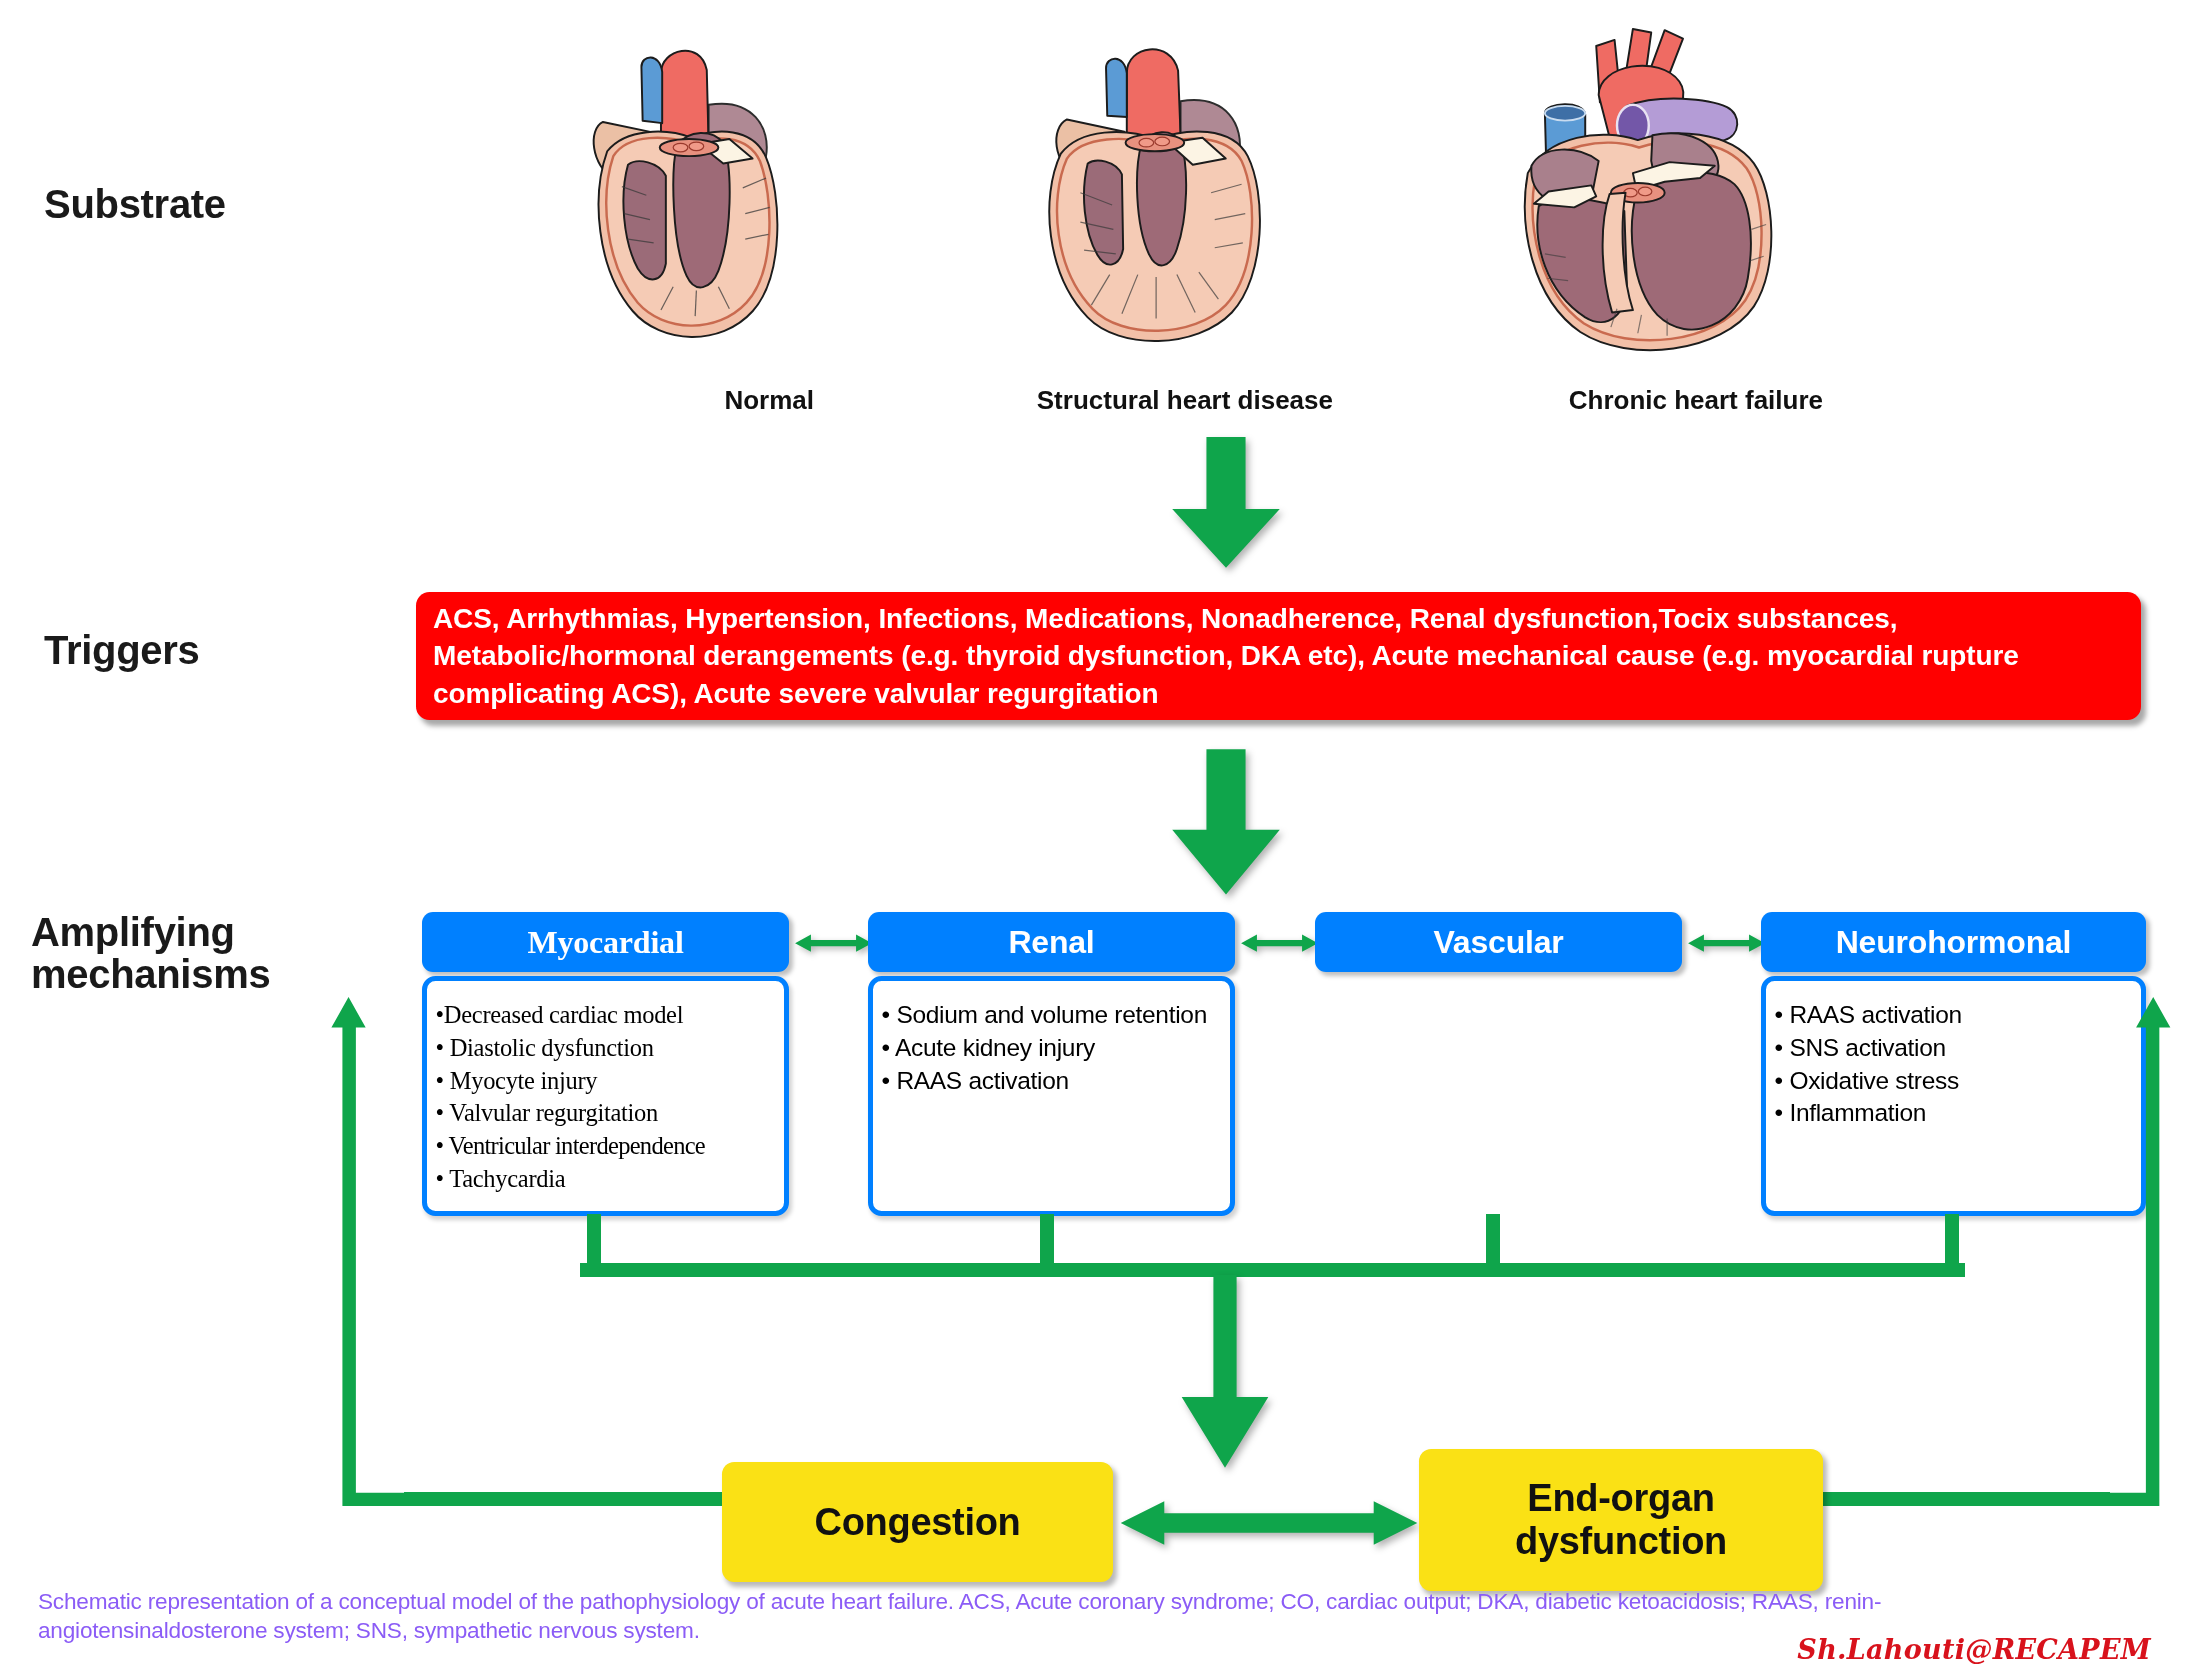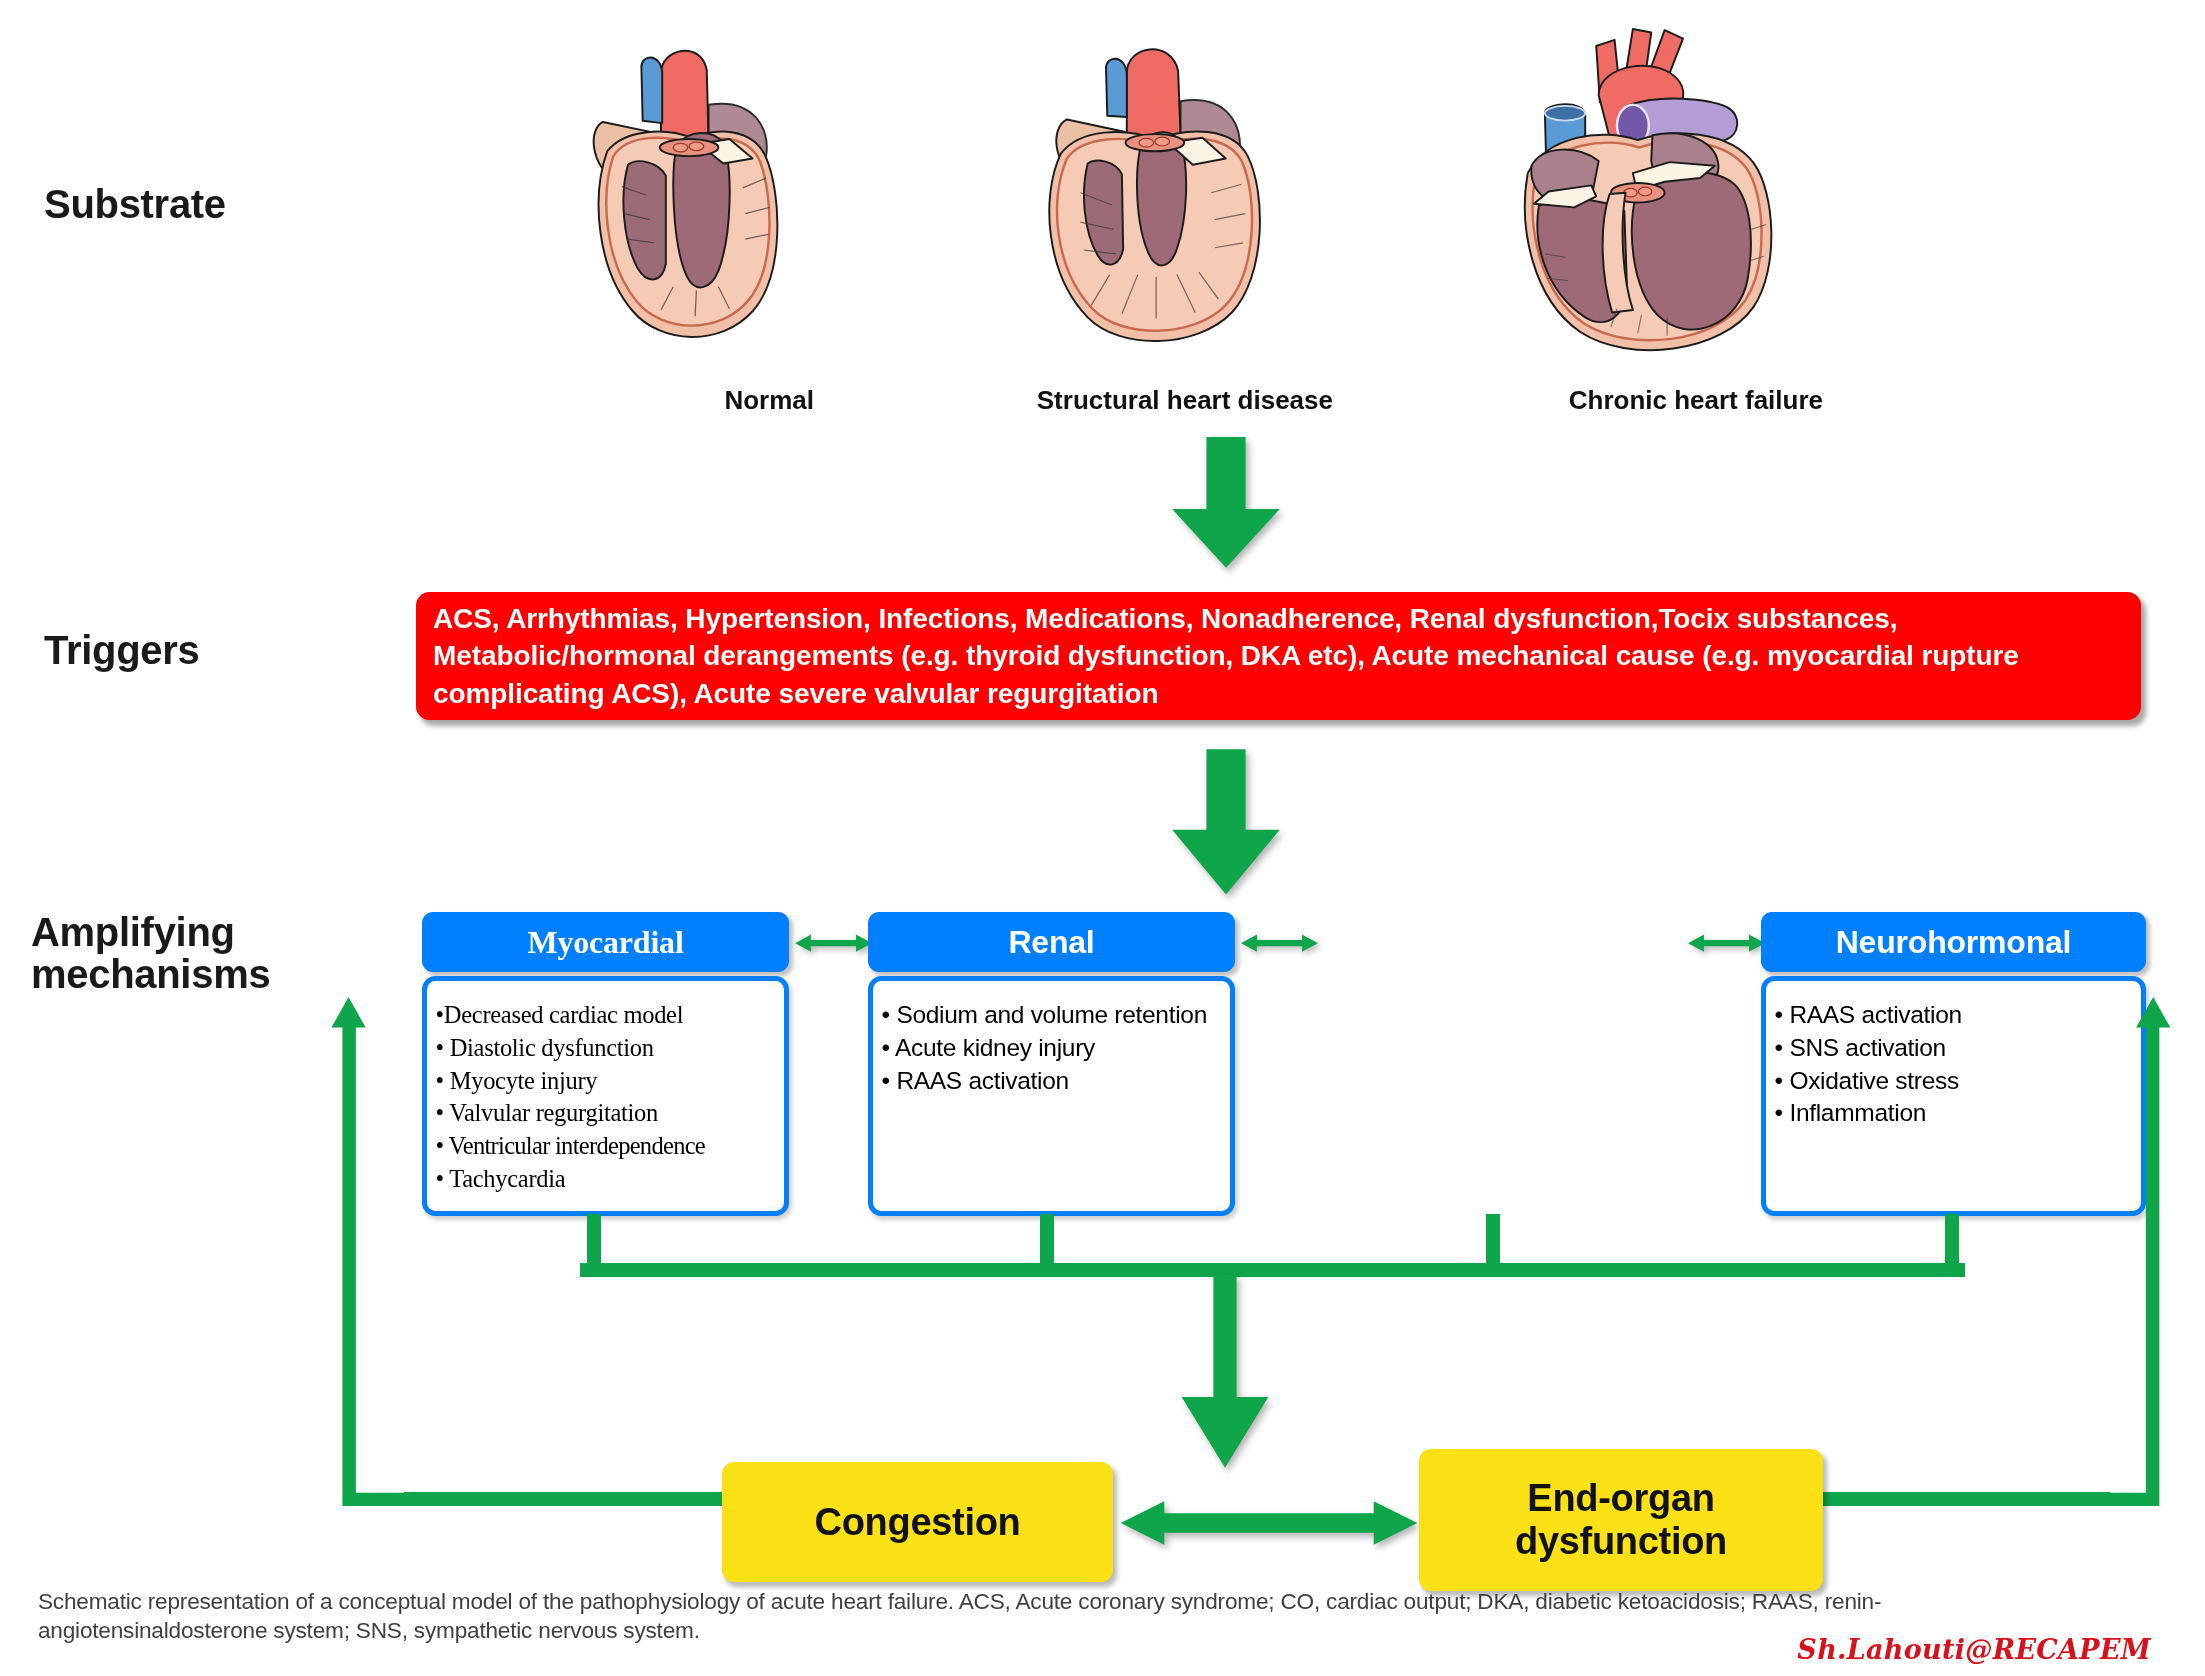--- a/index.html
+++ b/index.html
@@ -68,21 +68,21 @@
   .ybox{
     position:absolute;background:#FAE115;border-radius:12.2px;
     box-shadow:3.7px 4.9px 5.5px rgba(0,0,0,.28);
     display:flex;align-items:center;justify-content:center;text-align:center;
   }
   .ybox span{font-weight:bold;font-size:38px;color:#111;line-height:1.12;letter-spacing:-0.3px;}
 
   
   #caption{
     position:absolute;left:38px;top:1588px;width:2140px;
-    font-size:22.6px;color:#404040;line-height:1.28;letter-spacing:-0.2px;
+    font-size:22.6px;color:#8b5cf6;line-height:1.28;letter-spacing:-0.2px;
   }
   #watermark{
     position:absolute;right:54px;top:1634px;color:#D8121C;
     font-family:"DejaVu Serif",serif;font-style:italic;font-weight:bold;
     font-size:27px;letter-spacing:0.3px;
   }
 </style>
 </head>
 <body>
 
@@ -268,20 +268,23 @@
         <li>• RAAS activation</li>
       </ul>
     </div>
   </div>
 
   <svg class="hdbl" style="left:1241px;" viewBox="0 0 126 30">
     <polygon points="0,15 26,1 26,10 100,10 100,1 126,15 100,29 100,20 26,20 26,29" fill="#0FA54B"></polygon>
   </svg>
 
   <div class="mech" style="left:1315px;">
+    <div class="mech-head">
+      <span>Vascular</span>
+    </div>
   </div>
 
   <svg class="hdbl" style="left:1688px;" viewBox="0 0 126 30">
     <polygon points="0,15 26,1 26,10 100,10 100,1 126,15 100,29 100,20 26,20 26,29" fill="#0FA54B"></polygon>
   </svg>
 
   <div class="mech" style="left:1761px;width:385px;">
     <div class="mech-head">
       <span>Neurohormonal</span>
     </div>

